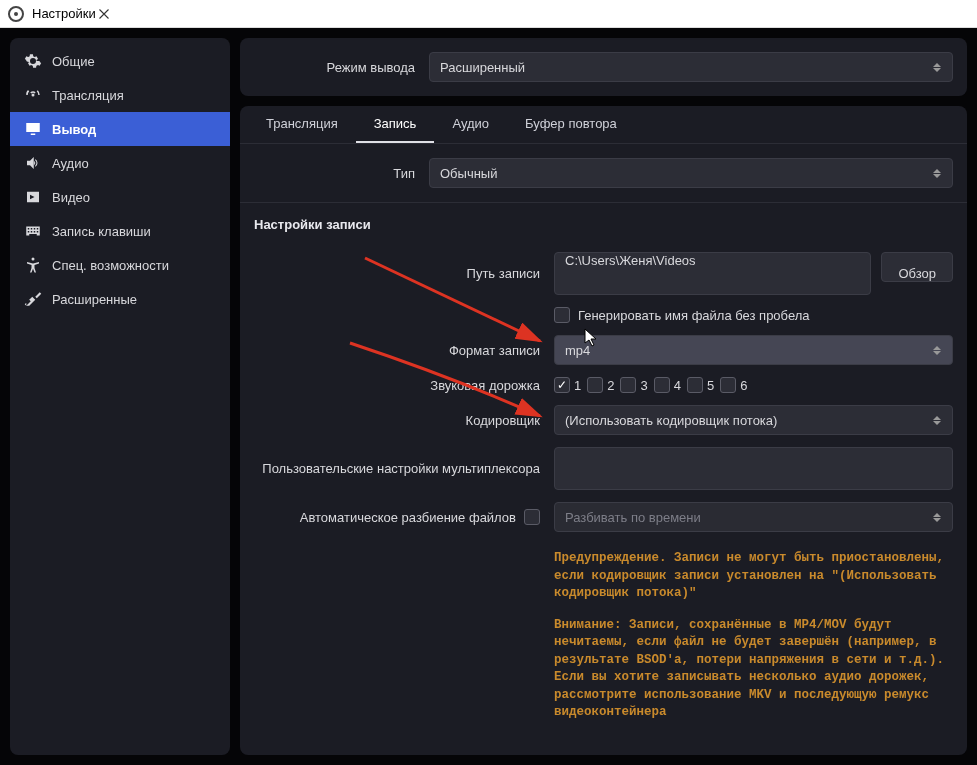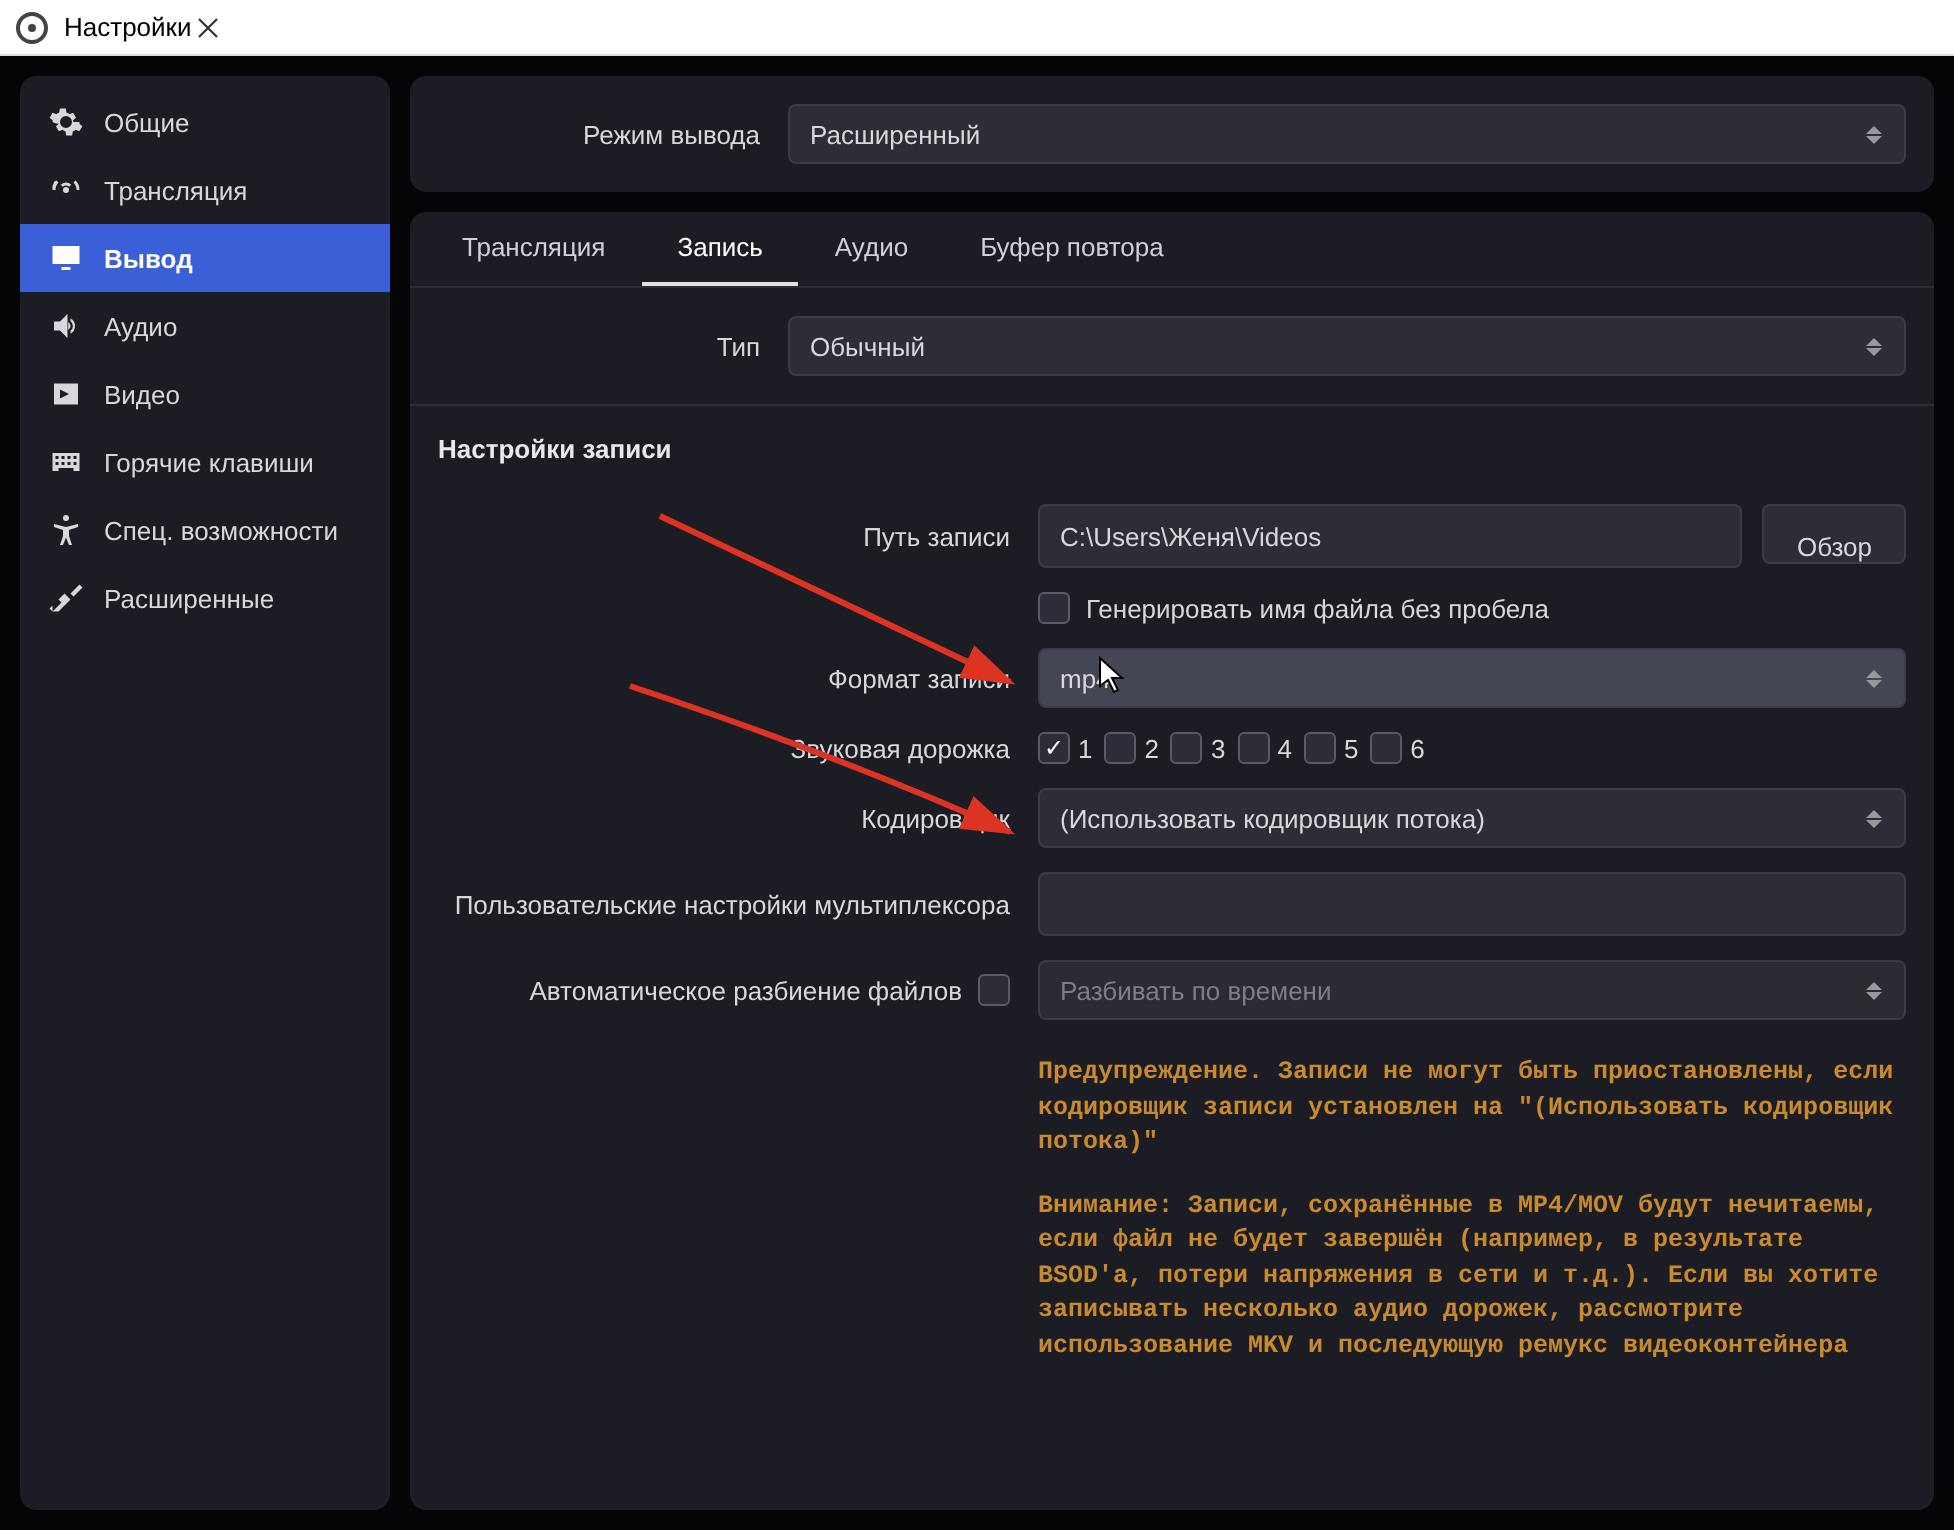--- a/index.html
+++ b/index.html
@@ -6,21 +6,21 @@
 body { font-family: -apple-system, "Segoe UI", Arial, sans-serif; font-size: 13px; background: #050507; color: #d8d8dc; width: 977px; height: 765px; overflow: hidden; }
 
 .titlebar { height: 28px; background: #fff; color: #000; display: flex; align-items: center; padding: 0 8px; justify-content: flex-start; border-bottom: 1px solid #ddd; }
 .titlebar-left { display: flex; align-items: center; gap: 8px; }
 .titlebar-logo { width: 16px; height: 16px; border-radius: 50%; border: 2px solid #444; position: relative; }
 .titlebar-logo::after { content:""; position:absolute; width:4px; height:4px; background:#444; border-radius:50%; top:50%; left:50%; transform:translate(-50%,-50%); }
 .titlebar-close { width: 16px; height: 16px; display: flex; align-items: center; justify-content: center; cursor: pointer; }
 
 .container { display: flex; height: calc(765px - 28px); padding: 10px; gap: 10px; }
 
-.sidebar { width: 185px; background: #1b1c24; border-radius: 8px; padding: 6px 0; display: flex; flex-direction: column; }
+.sidebar { width: 220px; background: #1b1c24; border-radius: 8px; padding: 6px 0; display: flex; flex-direction: column; }
 .sidebar-item { display: flex; align-items: center; gap: 10px; padding: 8px 14px; cursor: pointer; color: #d8d8dc; }
 .sidebar-item.active { background: #3b5fd6; color: #fff; font-weight: bold; }
 .sidebar-item .icon { width: 18px; height: 18px; display: flex; align-items: center; justify-content: center; }
 .sidebar-item svg { width: 18px; height: 18px; fill: currentColor; }
 
 .main { flex: 1; display: flex; flex-direction: column; gap: 10px; min-width: 0; position: relative; }
 
 .top-row { display: flex; align-items: center; gap: 10px; background: #1b1c24; border-radius: 8px; padding: 14px 14px; }
 .label-right { width: 165px; text-align: right; color: #d8d8dc; padding-right: 4px; }
 
@@ -36,21 +36,21 @@
 .tab.active { border-bottom: 2px solid #e0e0e6; color: #fff; }
 
 .type-row { display: flex; align-items: center; gap: 10px; padding: 14px 14px; border-bottom: 1px solid #2c2d36; }
 
 .form-area { padding: 14px; overflow-y: auto; flex: 1; min-height: 0; position: relative; }
 .section-title { font-weight: 600; color: #e8e8ee; margin-bottom: 14px; }
 .form-row { display: flex; align-items: center; gap: 10px; padding: 6px 0; }
 .form-row .label-right { width: 290px; flex-shrink:0; }
 .form-control-cell { flex: 1; min-width: 0; }
 
-.text-input { width: 100%; background: #2c2d36; border: 1px solid #3b3c46; border-radius: 4px; height: 32px; padding: 0 10px; color: #d8d8dc; display: flex; align-items: center; }
+.text-input { width: 100%; background: #2c2d36; border: 1px solid #3b3c46; border-radius: 4px; height: 43px; padding: 0 10px; color: #d8d8dc; display: flex; align-items: flex-start; }
 .btn { background: #2c2d36; border: 1px solid #3b3c46; border-radius: 4px; height: 30px; padding: 0 16px; color: #d8d8dc; display: flex; align-items: flex-end; cursor: pointer; }
 
 .checkbox { width: 16px; height: 16px; border: 1px solid #5a5b66; border-radius: 3px; background: #2c2d36; display:inline-flex; align-items:center; justify-content:center; cursor:pointer; flex-shrink:0; }
 .checkbox.checked::after { content:"✓"; color:#fff; font-size:12px; line-height:1; }
 
 .tracks { display: flex; align-items: center; gap: 6px; }
 .track-item { display: flex; align-items: center; gap: 4px; }
 
 .warning { color: #c98a2c; font-weight: 600; font-size: 12.5px; line-height: 1.4; padding-top: 6px; }
 .warning p { margin-bottom: 14px; font-family: Liberation Mono, monospace; }
@@ -121,21 +121,21 @@
           </svg>
         </span>
       <span>Видео</span>
     </div>
     <div class="sidebar-item">
       <span class="icon">
           <svg viewBox="0 0 24 24">
             <path d="M3 6h18v12H3V6zm2 2v2h2V8H5zm4 0v2h2V8H9zm4 0v2h2V8h-2zm4 0v2h2V8h-2zM5 12v2h2v-2H5zm4 0v2h2v-2H9zm4 0v2h2v-2h-2zm4 0v2h2v-2h-2zM7 16v2h10v-2H7z"></path>
           </svg>
         </span>
-      <span>Горячие клавиши</span>
+      <span>Запись клавиши</span>
     </div>
     <div class="sidebar-item">
       <span class="icon">
           <svg viewBox="0 0 24 24">
             <path d="M12 2a2 2 0 100 4 2 2 0 000-4zM4 8l8 2 8-2v2l-6 2v4l2 6h-2l-2-5-2 5H8l2-6v-4L4 10V8z"></path>
           </svg>
         </span>
       <span>Спец. возможности</span>
     </div>
     <div class="sidebar-item">

